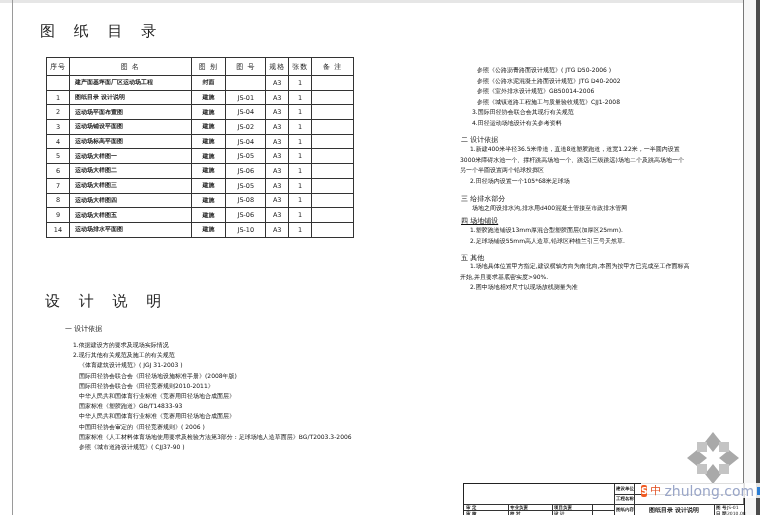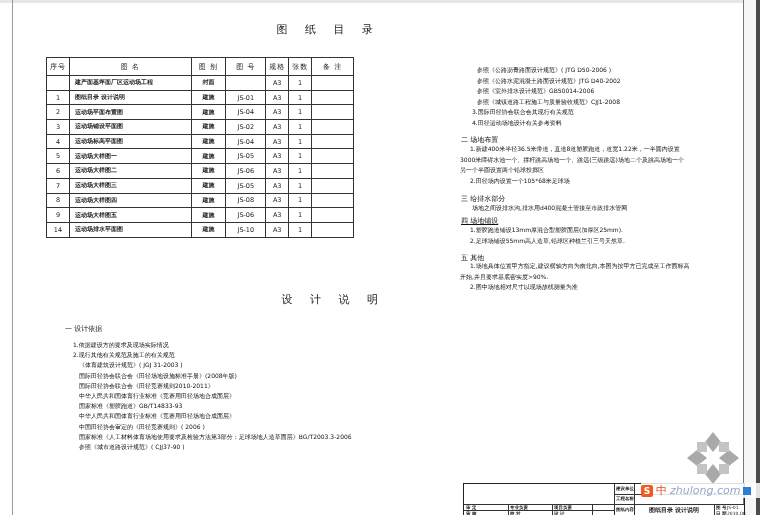--- a/index.html
+++ b/index.html
@@ -7,22 +7,22 @@
     width:760px; height:515px; overflow:hidden; position:relative;
     background:#ffffff; font-family:"DejaVu Sans", sans-serif; color:#111;
   }
   .topbar { position:absolute; left:0; top:0; width:760px; height:3px; background:#e6e6e6; }
   .left-margin { position:absolute; left:12px; top:0; width:1px; height:515px; background:#9a9a9a; }
   .right-frame { position:absolute; left:743px; top:0; width:1px; height:505px; background:#777; }
   .right-dark { position:absolute; left:756px; top:0; width:4px; height:515px; background:#4b4b4b; }
   .right-gap { position:absolute; left:744px; top:0; width:12px; height:515px; background:#f6f6f6; }
 
   .doc-title {
-    position:absolute; left:0; width:340px; text-align:right;
-    font-size:11px; letter-spacing:7px; color:#222;
+    position:absolute; left:0; width:340px; text-align:left;
+    font-size:15px; letter-spacing:7px; color:#222;
   }
   #catalog-title { top:22px; left:40px; }
   #design-title { top:292px; left:45px; }
 
   table.catalog {
     position:absolute; left:46px; top:57px; width:308px;
     border-collapse:collapse; font-size:6.5px; color:#222;
     border:1.4px solid #222;
   }
   table.catalog th, table.catalog td {
@@ -46,21 +46,21 @@
   .tb-vline { position:absolute; width:0.8px; background:#333; }
 
   .watermark-logo { position:absolute; left:685px; top:430px; width:56px; height:56px; }
   .ime-bar {
     position:absolute; left:641px; top:483px; width:119px; height:15px;
     background:rgba(255,255,255,0.85); display:flex; align-items:center; gap:3px; font-size:10px;
   }
   .ime-s { width:12px; height:12px; background:#f05a22; color:#fff; font-weight:bold;
            font-size:9px; display:flex; align-items:center; justify-content:center; border-radius:2px; }
   .ime-zh { color:#e04a1a; font-size:11px; }
-  .ime-url { color:#9aa6c8; font-size:11px; font-style:italic; }
+  .ime-url { color:#9aa6c8; font-size:14px; }
   .ime-shirt { width:8px; height:8px; background:#2c7fd6; }
 </style>
 </head>
 <body>
 
 <div class="topbar"></div>
 <div class="left-margin"></div>
 <div class="right-gap"></div>
 <div class="right-frame"></div>
 <div class="right-dark"></div>
@@ -208,21 +208,21 @@
   </div>
 
 <div id="s1-cont">
     <div class="line" style="left: 477px; top: 66px;">参照《公路沥青路面设计规范》( JTG D50-2006 )</div>
     <div class="line" style="left: 477px; top: 76.5px;">参照《公路水泥混凝土路面设计规范》JTG D40-2002</div>
     <div class="line" style="left: 477px; top: 87px;">参照《室外排水设计规范》GB50014-2006</div>
     <div class="line" style="left: 477px; top: 97.5px;">参照《城镇道路工程施工与质量验收规范》CJJ1-2008</div>
     <div class="line" style="left: 472px; top: 108px;">3.国际田径协会联合会其现行有关规范</div>
     <div class="line" style="left: 472px; top: 118.5px;">4.田径运动场地设计有关参考资料</div>
   </div>
-<div class="section-h" style="left:461px; top:135px;">二  场地布置</div>
+<div class="section-h" style="left:461px; top:135px;">二  设计依据</div>
 <div id="s2-lines">
     <div class="line" style="left: 470px; top: 145px;">1.新建400米半径36.5米带道，直道8道塑胶跑道，道宽1.22米，一半圆内设置</div>
     <div class="line" style="left: 460px; top: 155.5px;">3000米障碍水池一个、撑杆跳高场地一个、跳远(三级跳远)场地二个及跳高场地一个</div>
     <div class="line" style="left: 460px; top: 166px;">另一个半圆设置两个铅球投掷区</div>
     <div class="line" style="left: 470px; top: 176.5px;">2.田径场内设置一个105*68米足球场</div>
   </div>
 <div class="section-h" style="left:461px; top:194px;">三  给排水部分</div>
 <div id="s3-lines">
     <div class="line" style="left: 472px; top: 204px;">场地之间设排水沟,排水用d400混凝土管接至市政排水管网</div>
   </div>

